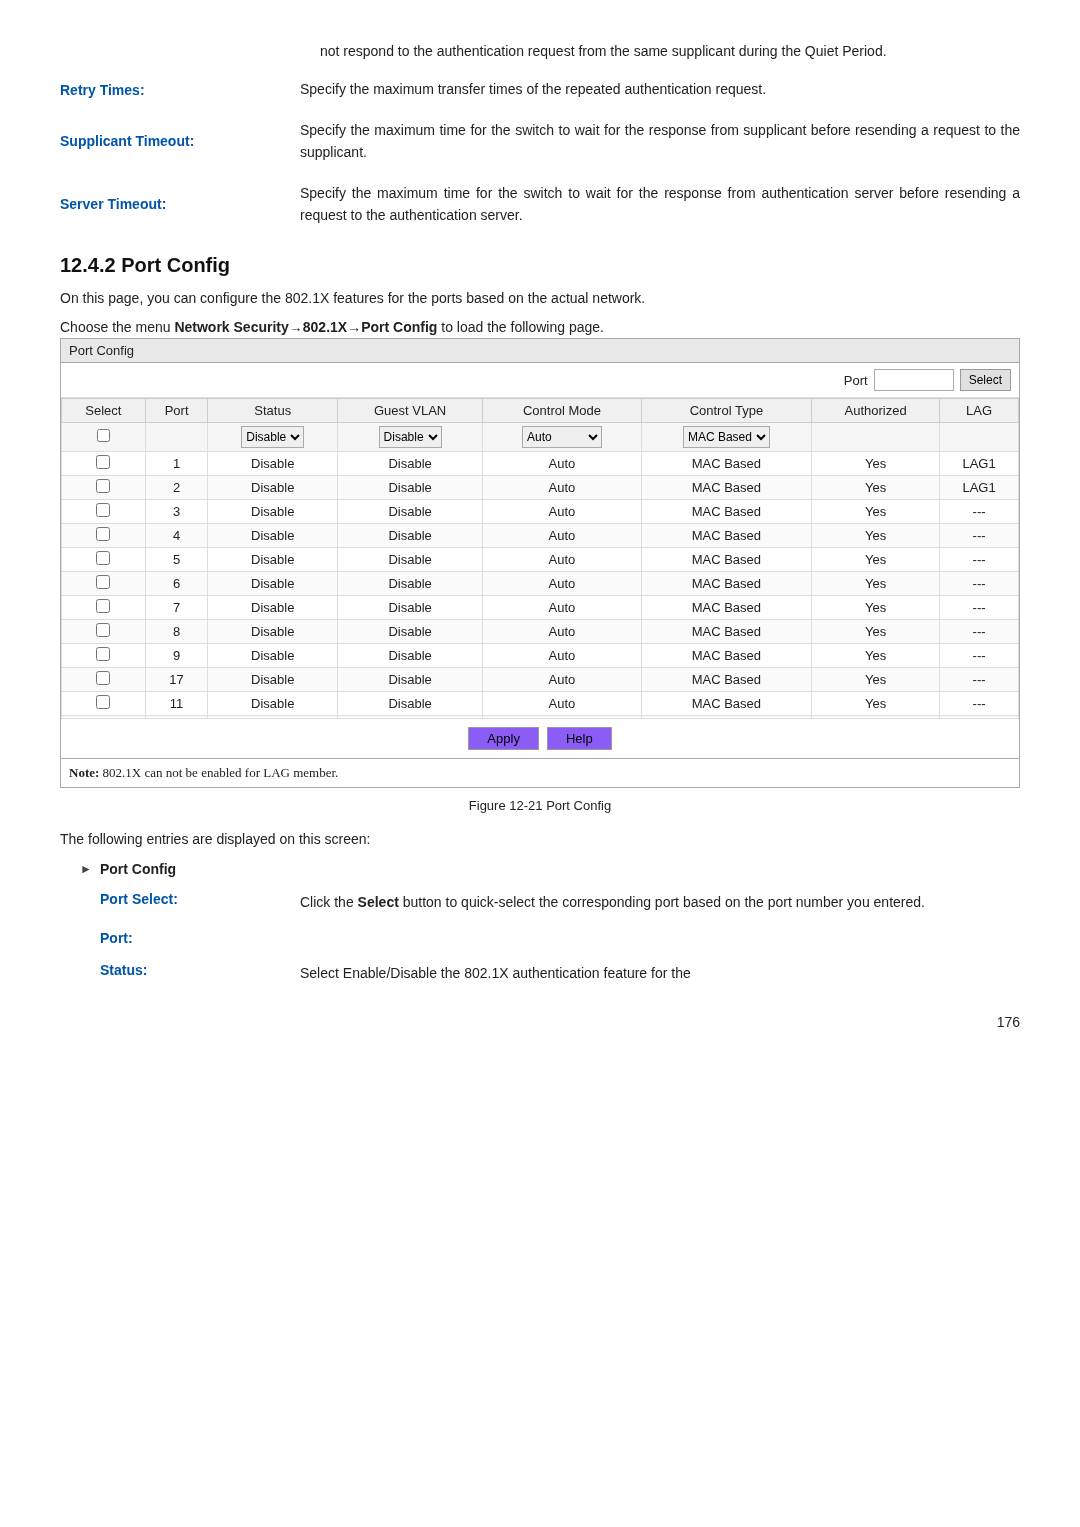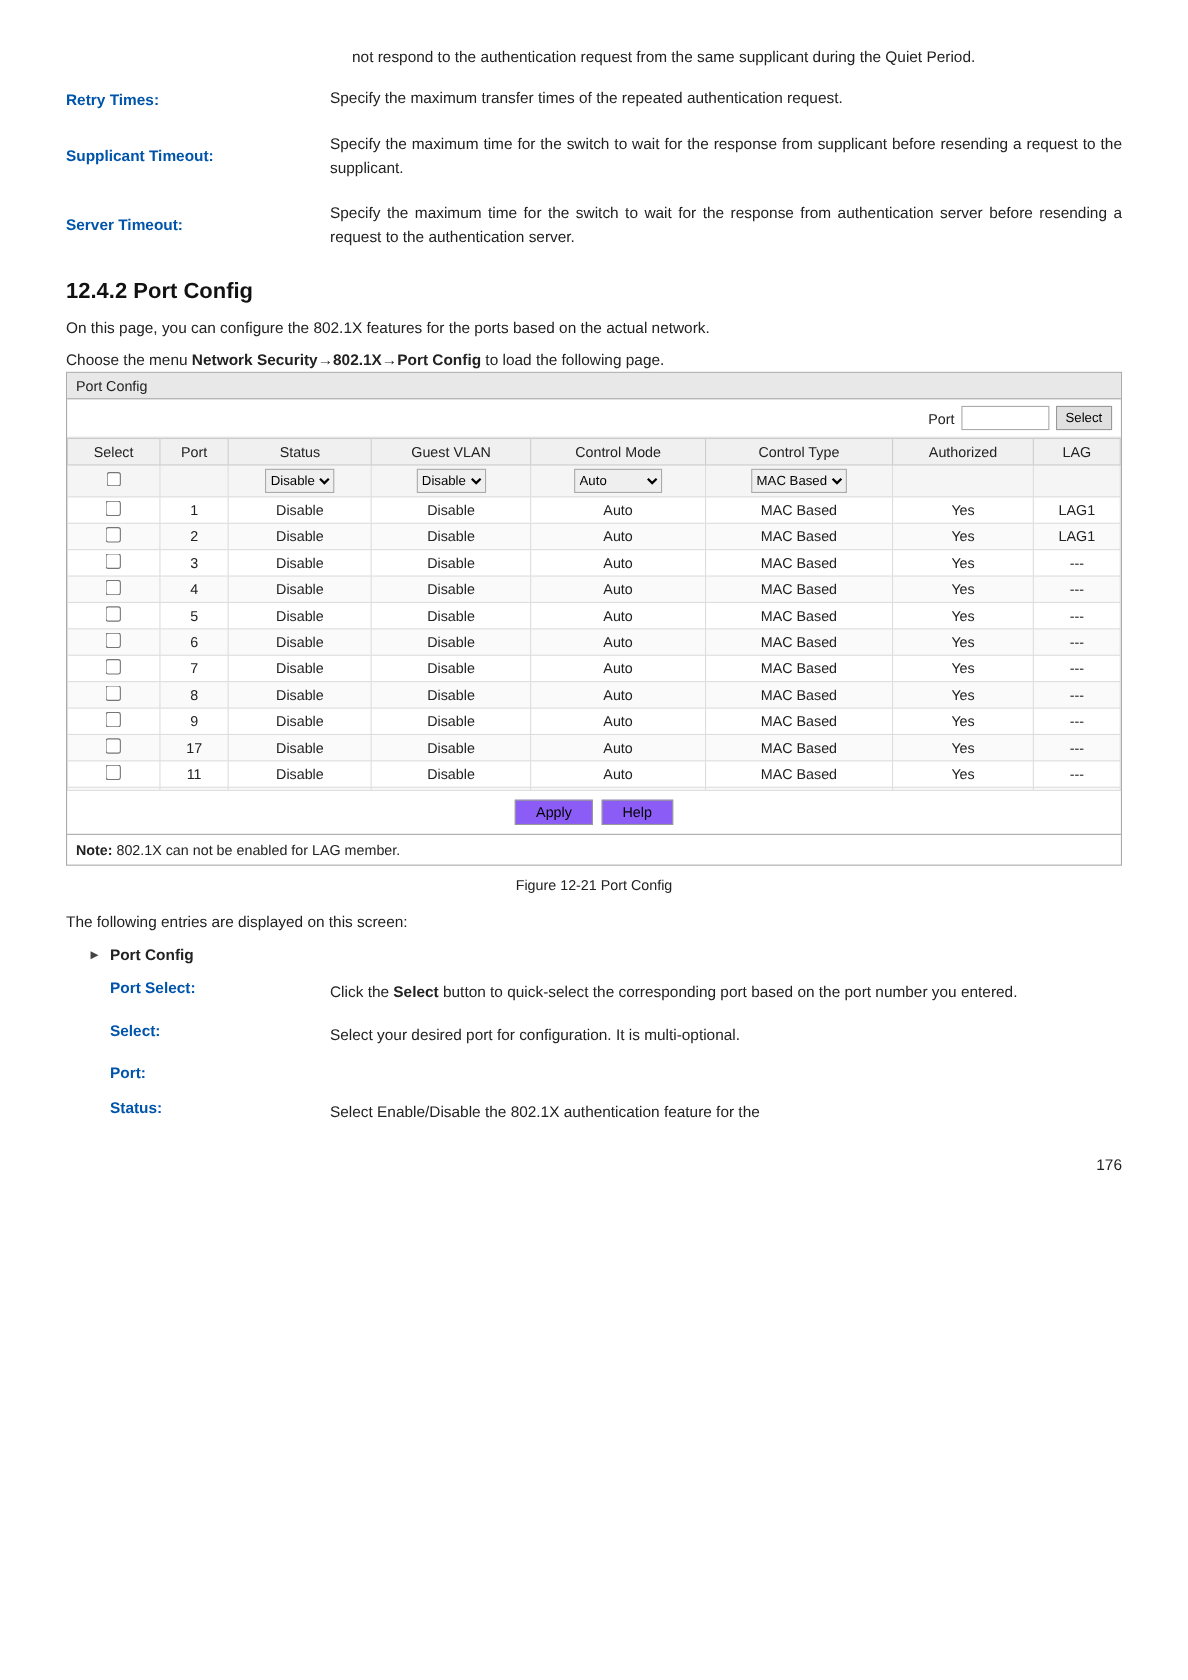--- a/index.html
+++ b/index.html
@@ -162,20 +162,21 @@
       background: #8b5cf6;
       border: 1px solid #999;
       cursor: pointer;
       min-width: 60px;
     }
 
     .note-box {
       padding: 6px 8px;
       border-top: 1px solid #aaa;
       font-size: 13px;
+      font-family: Liberation Serif, serif;
     }
 
     .note-label {
       font-weight: bold;
     }
 
     .figure-caption {
       text-align: center;
       margin: 10px 0 18px 0;
       font-size: 13px;
@@ -465,24 +466,20 @@
     <span class="entries-header-label">Port Config</span>
   </div>
 
   <div class="entry-row">
     <div class="entry-label">Port Select:</div>
     <div class="entry-desc">
       Click the <strong>Select</strong> button to quick-select the corresponding port based on the port number you entered.
     </div>
   </div>
 
-  <div class="entry-row">
-    <div class="entry-label">Select:</div>
-    <div class="entry-desc">Select your desired port for configuration. It is multi-optional.</div>
-  </div>
 
   <div class="entry-row">
     <div class="entry-label">Port:</div>
   </div>
 
   <div class="entry-row">
     <div class="entry-label">Status:</div>
     <div class="entry-desc">Select Enable/Disable the 802.1X authentication feature for the</div>
   </div>
 </div>

